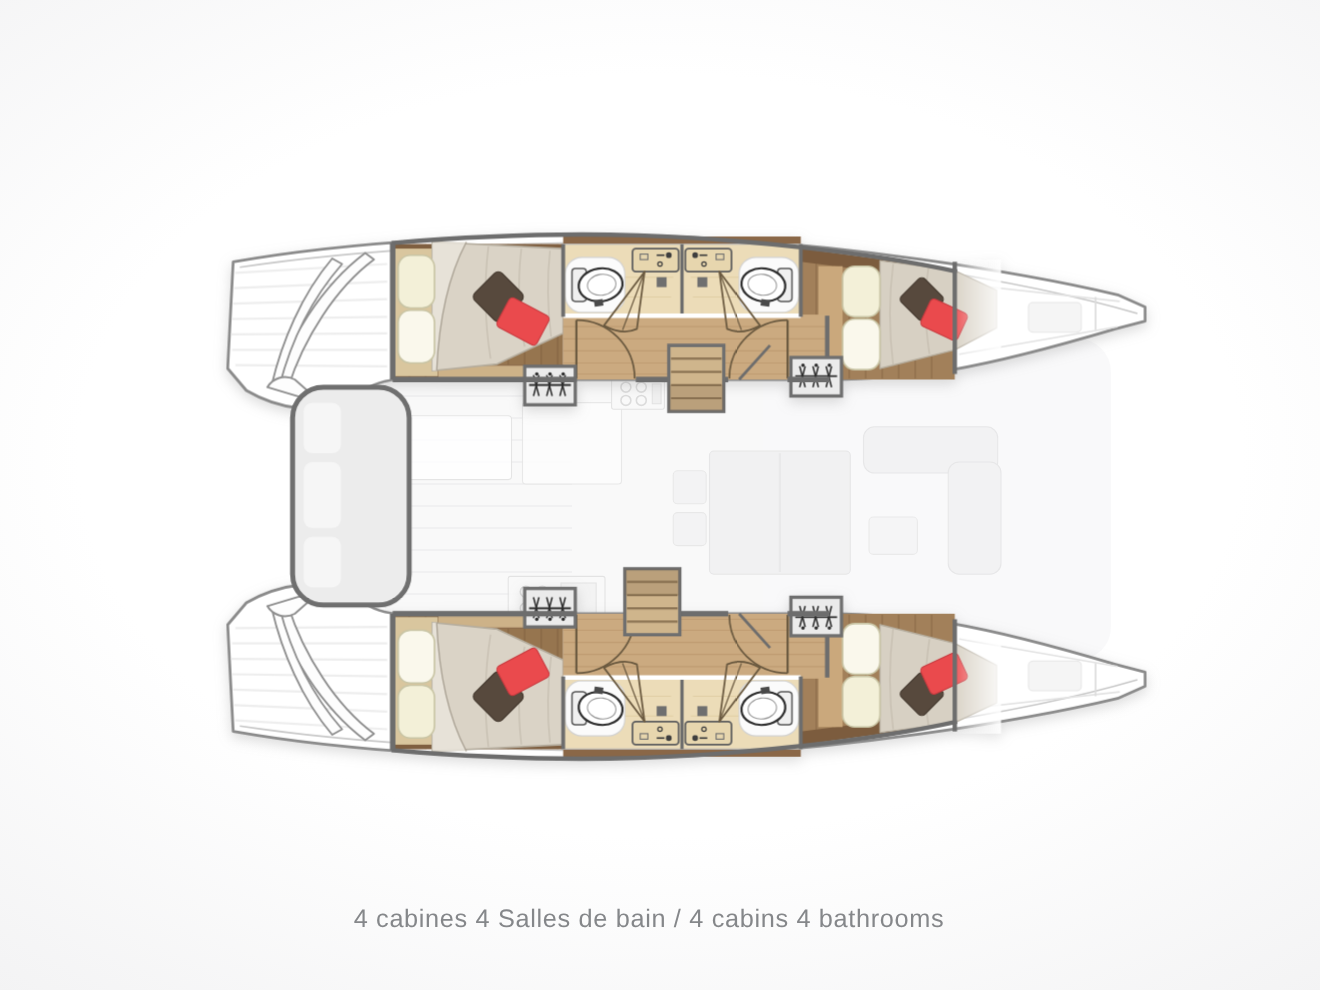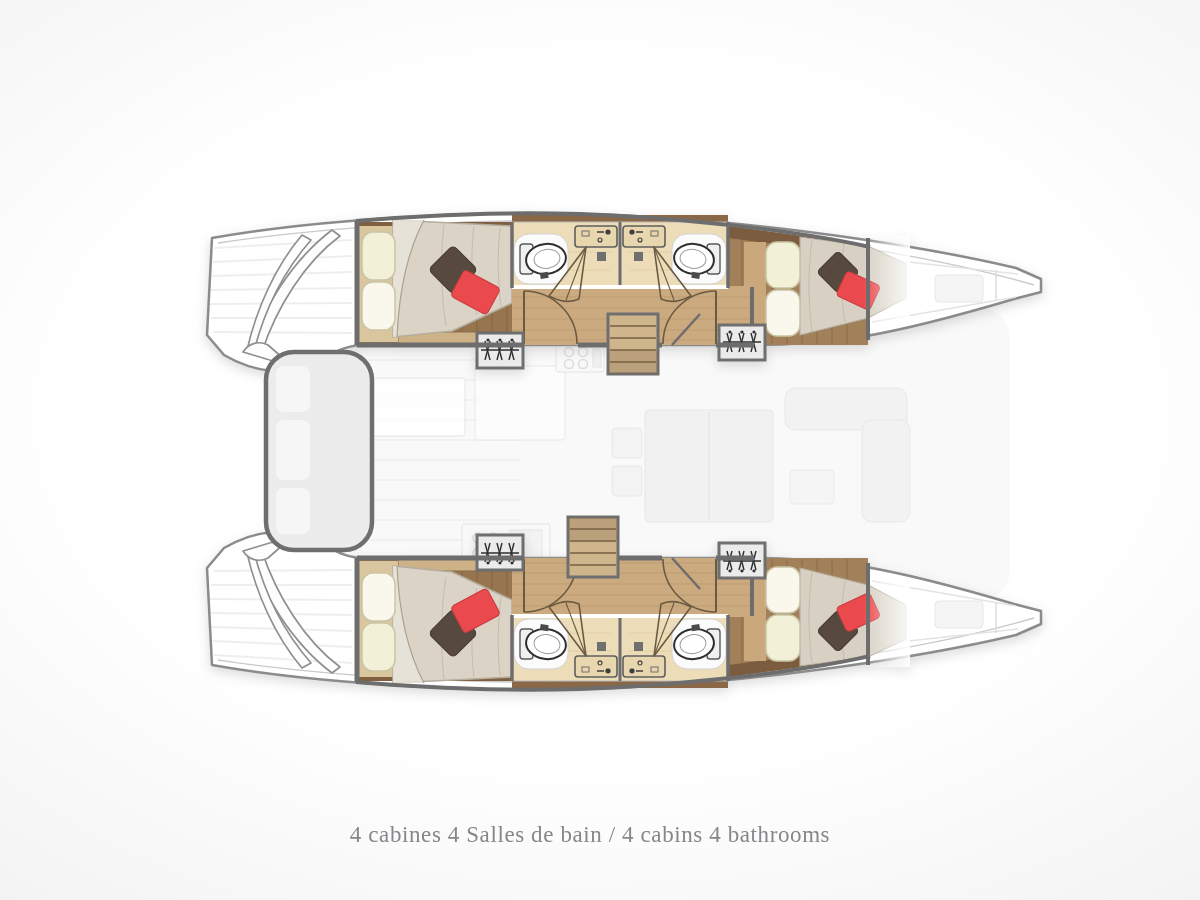--- a/index.html
+++ b/index.html
@@ -6,21 +6,21 @@
   body{
     width:1200px;height:900px;overflow:hidden;
     background:radial-gradient(ellipse 80% 70% at 50% 46%, #ffffff 55%, #f3f3f4 100%);
     font-family:"Liberation Sans", sans-serif;
   }
   .stage{position:relative;width:1200px;height:900px;}
   svg{position:absolute;left:0;top:0;}
   .caption{
     position:absolute;left:0;top:822px;width:1180px;
     text-align:center;color:#85878a;font-size:23px;letter-spacing:.6px;
-    font-family:Liberation Serif, serif;
+    font-family:Liberation Sans, sans-serif;
   }
 </style>
 </head>
 <body>
 
 <div class="stage">
 <svg width="1200" height="900" viewBox="0 0 1200 900">
   <defs>
     <linearGradient id="fadeR" x1="0" y1="0" x2="1" y2="0">
       <stop offset="0" stop-color="#ffffff" stop-opacity="0"></stop>

